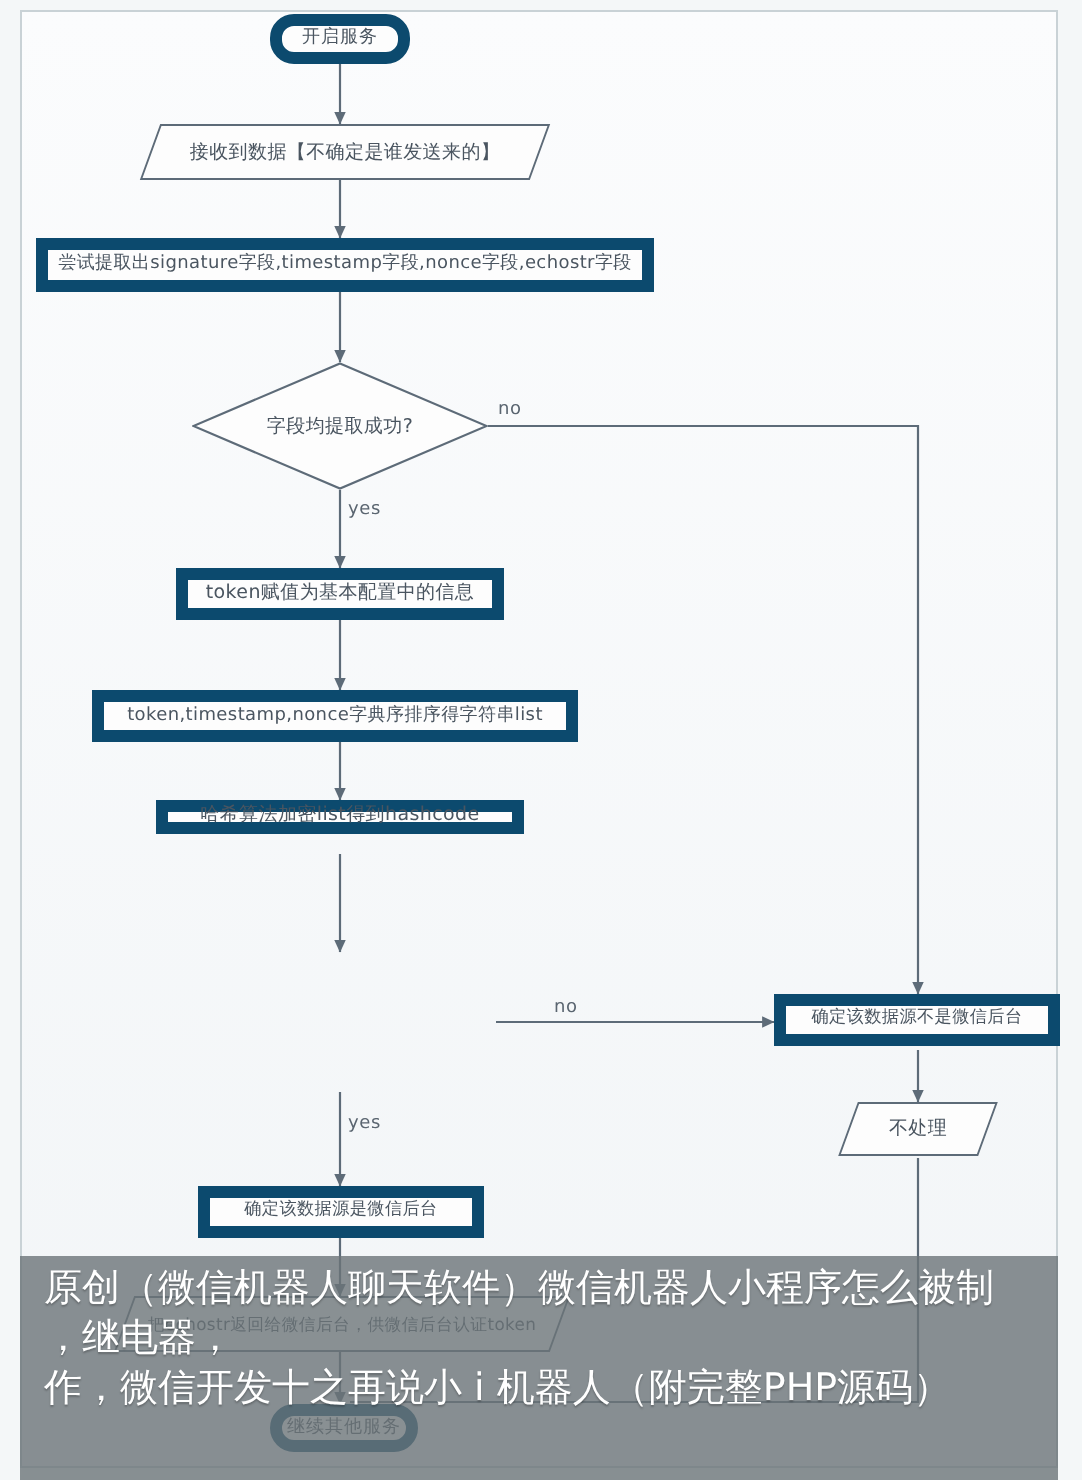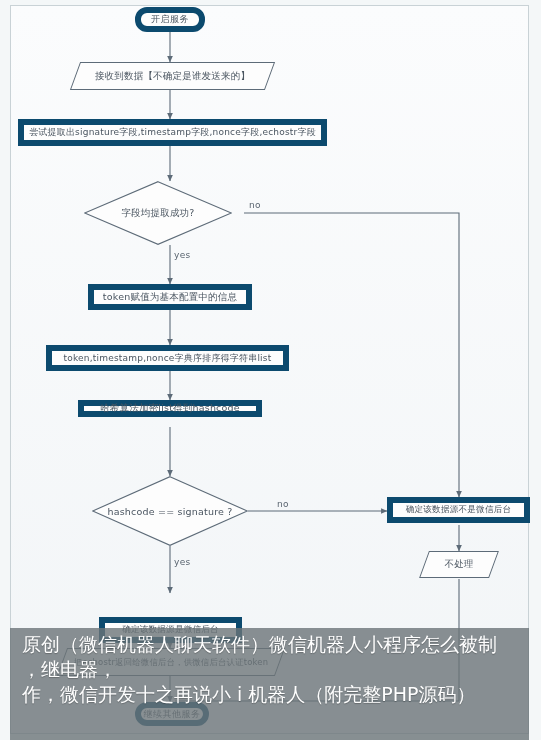--- a/index.html
+++ b/index.html
@@ -158,59 +158,53 @@
   </div>
 
   <div class="para" style="left:75px;top:62px;width:195px;height:28px;">
     <div class="ptext">接收到数据【不确定是谁发送来的】</div>
   </div>
 
   <div class="node proc" style="left:18px;top:119px;width:309px;height:27px;text-align:center;">
     <span style="font-size:9px;">尝试提取出signature字段,timestamp字段,nonce字段,echostr字段</span>
   </div>
 
-  <div class="dia" style="left:84px;top:181px;width:148px;height:64px;">
+  <div class="dia" style="left:96px;top:181px;width:148px;height:64px;">
     <svg class="dshape" viewBox="0 0 148 64" xmlns="http://www.w3.org/2000/svg">
       <polygon points="74,0.7 147.3,32 74,63.3 0.7,32" fill="#fdfdfd" stroke="#5d6b78" stroke-width="1.1"></polygon>
     </svg>
     <div class="dtext">字段均提取成功?</div>
   </div>
   <div class="elabel" style="left:249px;top:200px;">no</div>
   <div class="elabel" style="left:174px;top:250px;">yes</div>
 
   <div class="node proc" style="left:88px;top:284px;width:164px;height:26px;">
     <span>token赋值为基本配置中的信息</span>
   </div>
 
   <div class="node proc" style="left:46px;top:345px;width:243px;height:26px;">
     <span style="font-size:9px;">token,timestamp,nonce字典序排序得字符串list</span>
   </div>
 
   <div class="node proc" style="left:78px;top:400px;width:184px;height:17px;">
     <span>哈希算法加密list得到hashcode</span>
   </div>
 
-  <div class="dia" style="left:92px;top:476px;width:156px;height:70px;">
-    <svg class="dshape" viewBox="0 0 156 70" xmlns="http://www.w3.org/2000/svg">
-      <polygon points="78,0.7 155.3,35 78,69.3 0.7,35" fill="#fdfdfd" stroke="#5d6b78" stroke-width="1.1"></polygon>
-    </svg>
-    <div class="dtext">hashcode == signature ?</div>
-  </div>
   <div class="elabel" style="left:277px;top:499px;">no</div>
   <div class="elabel" style="left:174px;top:557px;">yes</div>
 
   <div class="node proc" style="left:387px;top:497px;width:143px;height:26px;">
     <span style="font-size:8.6px;">确定该数据源不是微信后台</span>
   </div>
 
   <div class="para" style="left:424px;top:551px;width:70px;height:27px;">
     <div class="ptext">不处理</div>
   </div>
 
-  <div class="node proc" style="left:99px;top:617px;width:143px;height:26px;">
+  <div class="node proc" style="left:99px;top:593px;width:143px;height:26px;">
     <span style="font-size:8.6px;">确定该数据源是微信后台</span>
   </div>
 
   <div class="para" style="left:62px;top:648px;width:218px;height:28px;">
     <div class="ptext" style="font-size:8.4px;">把echostr返回给微信后台，供微信后台认证token</div>
   </div>
 
   <div class="node term" style="left:135px;top:702px;width:74px;height:24px;">
     <span>继续其他服务</span>
   </div>

